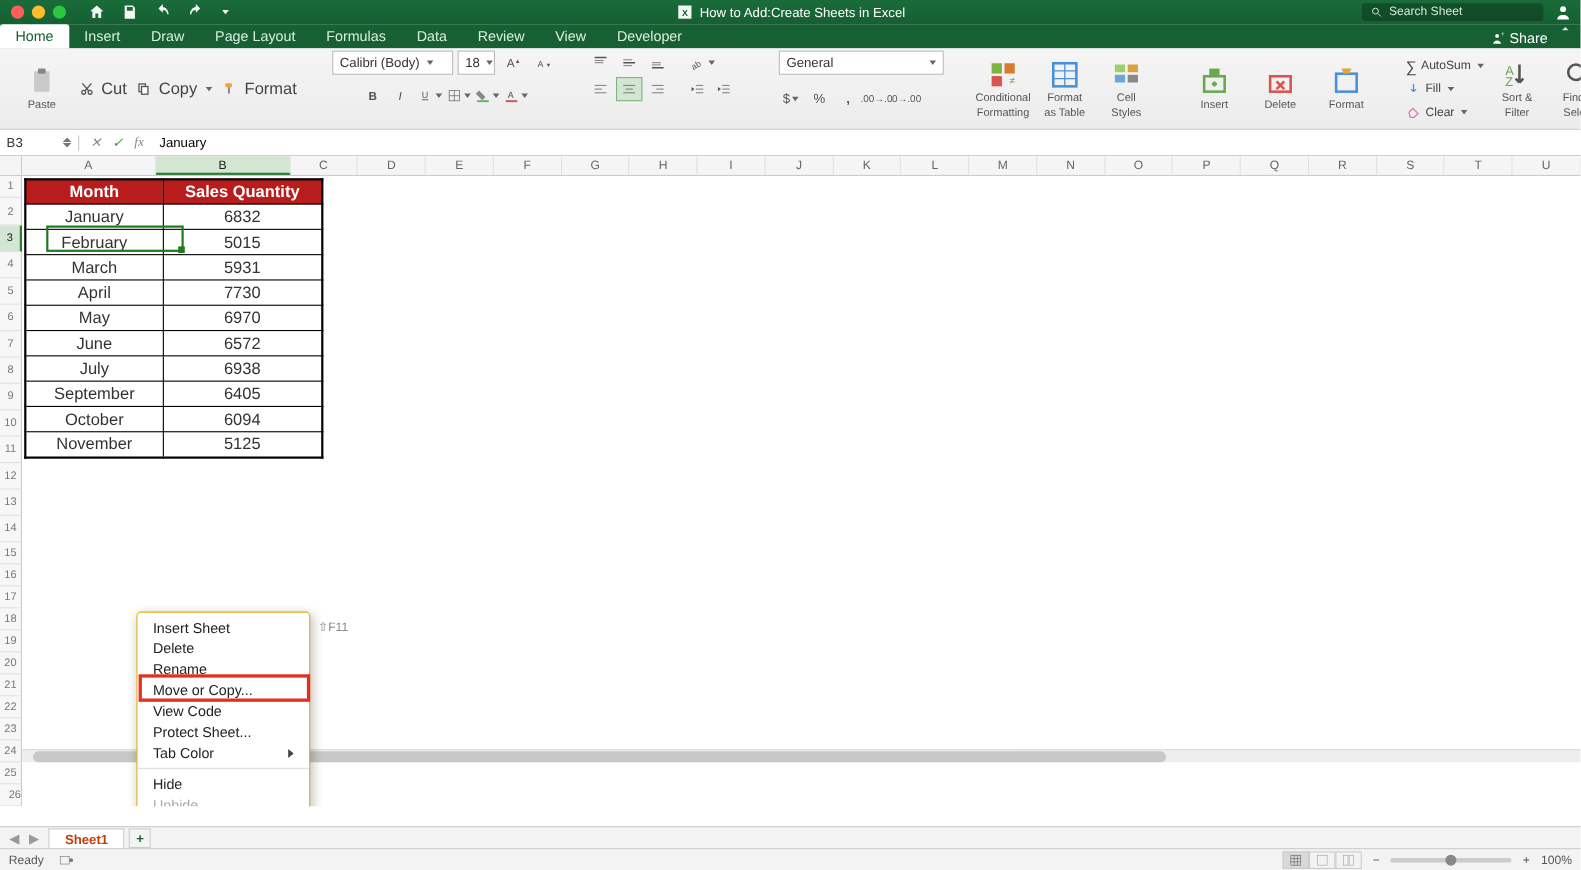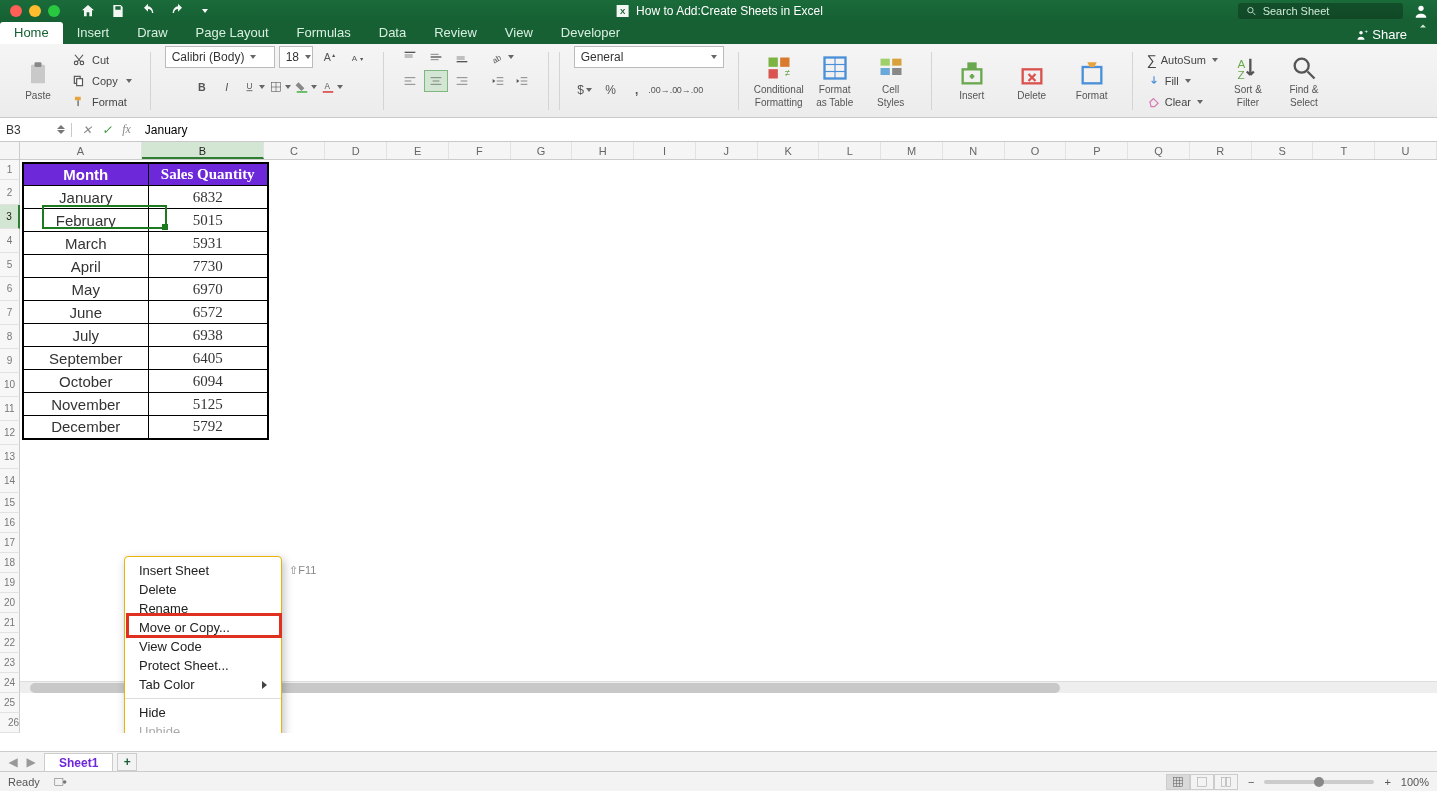--- a/index.html
+++ b/index.html
@@ -25,21 +25,21 @@
 .tabs .right { margin-left:auto; display:flex; align-items:center; gap:10px; padding-right:8px; padding-bottom:2px;}
 .tabs .share { color:#fff; display:flex; gap:4px; align-items:center;margin-top:18px;}
 .chev { width:12px; height:12px; fill:#cfe9d8;}
 
 
 .ribbon { height:74px; background:linear-gradient(#f5f5f5,#ececec); border-bottom:1px solid #c9c9c9; display:flex; align-items:center; padding:0 6px; gap:6px; position:relative;}
 .group { height:70px; display:flex; align-items:center; padding:0 6px; gap:4px; position:relative;}
 .vdiv { width:1px; height:58px; background:#d4d4d4; margin:0 2px;}
 .big-btn { display:flex; flex-direction:column; align-items:center; justify-content:center; width:52px; height:62px; font-size:10px; color:#555; gap:2px;}
 .big-icon { width:28px; height:28px; fill:#6aa84f; }
-.stack3 { display:flex; flex-direction:column; gap:1px; font-size:11px; color:#444;}
+.stack3 { display:flex; flex-direction:row; gap:1px; font-size:15px; color:#444;}
 .stack3 .row { display:flex; align-items:center; gap:6px; height:20px; padding:0 4px;}
 .sm-icon { width:14px; height:14px; fill:#555;}
 .dd-tri { width:0;height:0;border-left:3px solid transparent;border-right:3px solid transparent;border-top:4px solid #666; margin-left:2px;}
 
 .font-row { display:flex; align-items:center; gap:4px; }
 .combo { height:22px; background:#fff; border:1px solid #bbb; display:flex; align-items:center; padding:0 6px; font-size:12px; color:#333;}
 .combo .dd-tri{margin-left:6px;}
 .fontname { width:110px;} .fontsize{width:34px;}
 .sq-btn { width:24px; height:22px; display:flex; align-items:center; justify-content:center; border:1px solid transparent; }
 .sq-btn svg{width:16px;height:16px;fill:#555;}
@@ -72,44 +72,44 @@
 .grid-wrap{position:relative;height:591px;overflow:hidden;background:#fff;}
 .colheads{position:absolute;top:0;left:0;right:0;height:18px;display:flex;background:#f5f5f5;border-bottom:1px solid #ccc;font-size:11px;color:#666;}
 .corner{width:20px;border-right:1px solid #ccc;background:#f5f5f5;}
 .ch{border-right:1px solid #e2e2e2;text-align:center;line-height:18px;}
 .ch.selcol{background:#d3e5d3;border-bottom:2px solid #2e7d32;color:#222;}
 .rowheads{position:absolute;top:18px;left:0;width:20px;background:#f7f7f7;}
 .rh{height:20px;border-bottom:1px solid #e2e2e2;border-right:1px solid #ccc;text-align:center;font-size:10px;color:#777;line-height:20px;}
 .rh.selrow{background:#d3e5d3;border-right:2px solid #2e7d32;color:#222;}
 .datatable{position:absolute;top:20px;left:22px;border:2px solid #000;border-collapse:collapse;font-size:15px;}
 .datatable th,.datatable td{border:1px solid #000;padding:2px 6px;height:23px;}
-.datatable th{background:#6d28d9;color:#fff;font-weight:600;height:22px;}
+.datatable th{background:#b91c1c;color:#fff;font-weight:600;height:22px;}
 .datatable td{text-align:center;background:#fff;}
-.colB{width:125px;} .colC{width:120px;font-family:Liberation Serif, serif;}
+.colB{width:125px;} .colC{width:145px;}
 
 .sel-outline{position:absolute;border:2px solid #1e7a1e;pointer-events:none;}
 .sel-handle{position:absolute;width:6px;height:6px;background:#1e7a1e;right:-3px;bottom:-3px;}
 
 
 .ctxmenu{position:absolute;background:#fff;border:1px solid #eab308;box-shadow:2px 3px 10px rgba(0,0,0,.25);border-radius:4px;font-size:13px;color:#222;padding:4px 0;z-index:100;}
 .ctxmenu .mi{height:19px;display:flex;align-items:center;padding:0 14px;justify-content:space-between;white-space:nowrap;}
 .ctxmenu .mi.disabled{color:#aaa;align-items:center;}
 .ctxmenu .mi .shortcut{color:#888;font-size:11px;margin-left:80px;}
 .ctxmenu .sep{height:1px;background:#ddd;margin:4px 0;}
 .ctxmenu .sub-arrow{width:0;height:0;border-top:4px solid transparent;border-bottom:4px solid transparent;border-left:5px solid #444;}
 .hl-box{position:absolute;border:3px solid #e03020;pointer-events:none;z-index:101;}
 
 
 .hscroll{position:absolute;left:20px;right:0;height:12px;background:#eee;border-top:1px solid #ddd;bottom:40px;}
 .hscroll .thumb{position:absolute;left:10px;width:1030px;top:1px;height:10px;background:#c8c8c8;border-radius:5px;}
 
 .sheetbar{position:absolute;left:0;right:0;bottom:20px;height:20px;background:#f3f3f3;border-top:1px solid #ccc;display:flex;align-items:center;font-size:12px;}
 .sheetbar .nav{display:flex;gap:4px;padding:0 6px;color:#999;}
 .sheetbar .nav span{width:14px;text-align:center;}
-.sheet-tab{padding:2px 14px;background:#fff;border:1px solid #ccc;border-bottom:0;position:relative;top:1px;font-weight:600;color:#6d28d9;}
+.sheet-tab{padding:2px 14px;background:#fff;border:1px solid #ccc;border-bottom:0;position:relative;top:1px;font-weight:600;color:#c2410c;}
 .addsheet{width:20px;height:18px;border:1px solid #ccc;display:flex;align-items:center;justify-content:center;margin-left:4px;color:#166033;font-weight:bold;}
 
 .statusbar{position:absolute;left:0;right:0;bottom:0;height:20px;background:#f3f3f3;border-top:1px solid #ccc;display:flex;align-items:center;font-size:11px;color:#555;padding:0 8px;gap:12px;}
 .statusbar .right{margin-left:auto;display:flex;align-items:center;gap:10px;}
 .view-btns{display:flex;gap:0;}
 .view-btns div{width:24px;height:16px;border:1px solid #ccc;display:flex;align-items:center;justify-content:center;}
 .view-btns div.active{background:#d9d9d9;}
 .zoom-slider{width:110px;height:4px;background:#ccc;position:relative;border-radius:2px;}
 .zoom-slider .knob{position:absolute;width:10px;height:10px;background:#888;border-radius:50%;top:-3px;left:50%;transform:translateX(-50%);}
 </style>
@@ -586,24 +586,20 @@
           <td class="colC">6405</td>
         </tr>
         <tr>
           <td class="colB">October</td>
           <td class="colC">6094</td>
         </tr>
         <tr>
           <td class="colB">November</td>
           <td class="colC">5125</td>
         </tr>
-        <tr>
-          <td class="colB">December</td>
-          <td class="colC">5792</td>
-        </tr>
       </tbody>
   </table>
 
   <div class="sel-outline" style="left:42px;top:63px;width:125px;height:24px;">
     <div class="sel-handle"></div>
   </div>
 
   <div class="ctxmenu" id="ctxmenu" style="left: 124px; top: 414px; width: 158px;">
       <div class="mi">
         <span>Insert Sheet</span>

